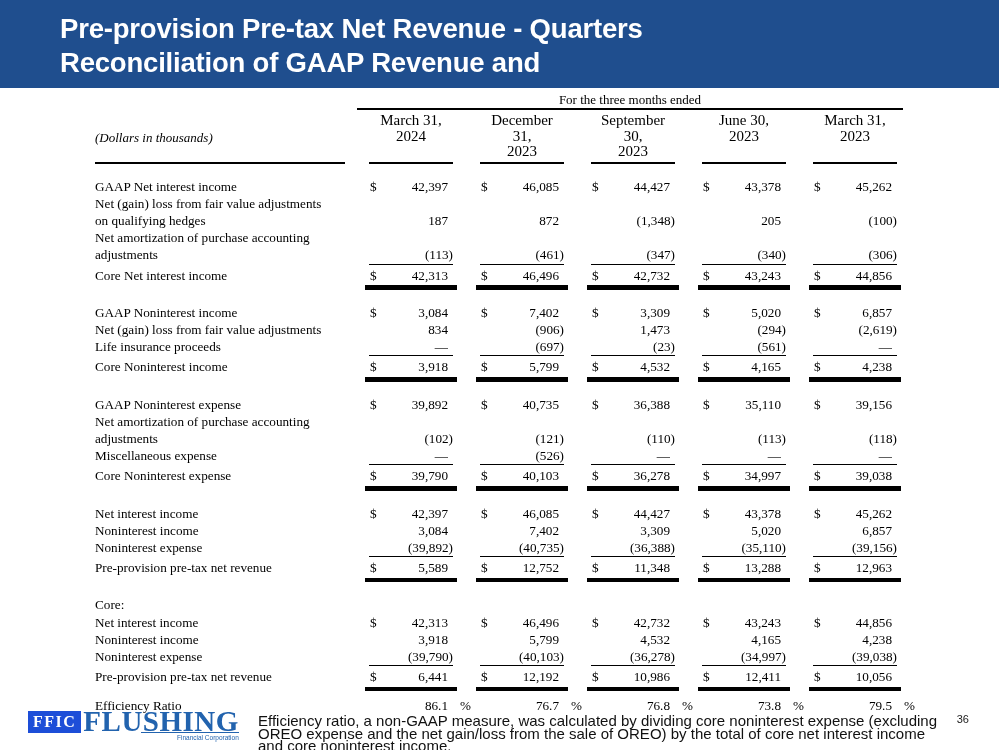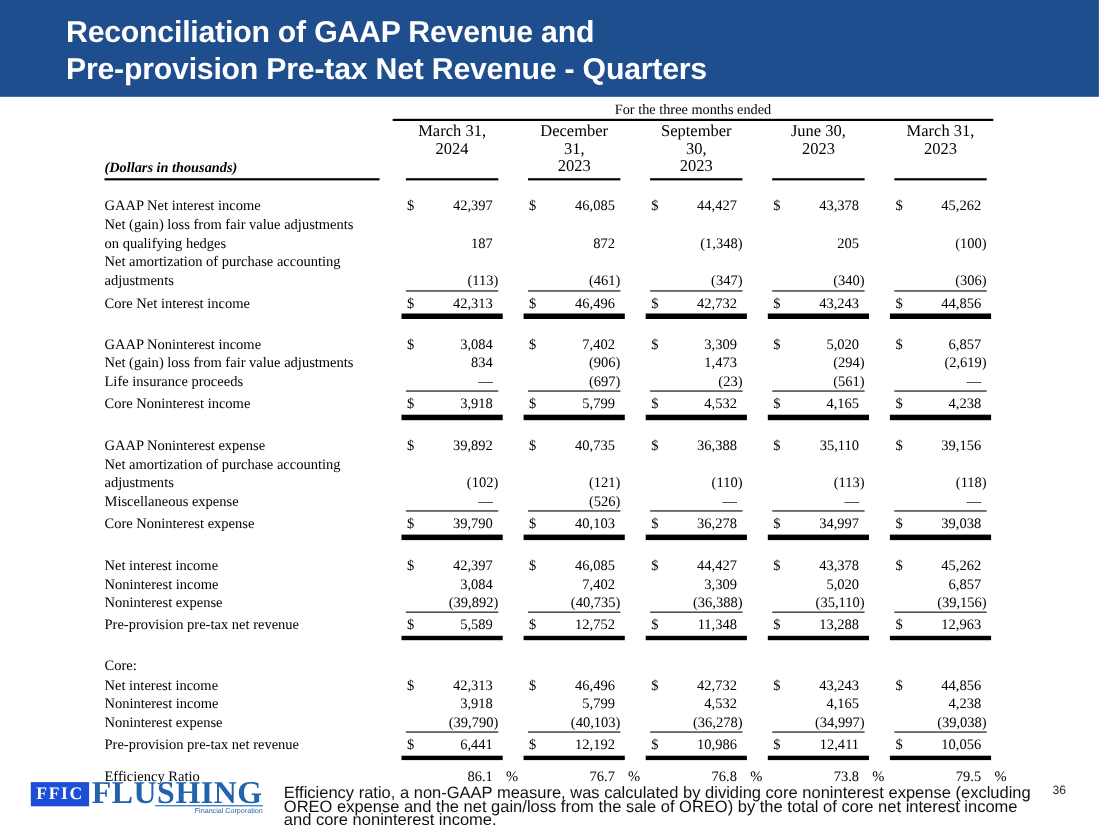--- a/index.html
+++ b/index.html
@@ -12,21 +12,21 @@
                font-size:27.5px; line-height:34px; letter-spacing:-0.2px; }
 
   
   .table-wrap { position:absolute; left:95px; top:92px; width:815px; }
 
   .span-header { margin-left:262px; width:546px; text-align:center;
                  font-size:13px; line-height:16px; border-bottom:2px solid #000; }
 
   .hrow { display:flex; align-items:stretch; margin-bottom:14px; }
   .lblhead { width:250px; font-style:italic; font-size:13px; display:flex;
-             align-items:flex-end; padding-bottom:2px; border-bottom:2.5px solid #000;font-weight:bold; }
+             align-items:flex-end; padding-bottom:16px; border-bottom:2.5px solid #000; }
   .hcell { width:84px; margin-left:27px; text-align:center; font-size:15px;
            line-height:15.5px; padding:3px 0 2px; border-bottom:2.5px solid #000; }
   .hcell.first { margin-left:24px; }
 
   .section { margin-bottom:20px; }
   .row { display:flex; align-items:flex-end; }
   .row.trow { margin-bottom:12px; }
   .row.eff { margin-top:3px;align-items:flex-end; }
   .lbl { width:250px; font-size:13.2px; line-height:17.2px; }
   .cell { width:84px; margin-left:27px; position:relative; font-size:13.2px;
@@ -54,22 +54,22 @@
   .footnote { position:absolute; left:258px; top:715px; width:690px;
               font-family:"Liberation Sans", sans-serif; font-size:15px;
               line-height:12.5px; color:#111; }
   .pagenum { position:absolute; right:30px; top:713px;
              font-family:"Liberation Sans", sans-serif; font-size:11px; color:#222; }
 </style>
 </head>
 <body>
 
 <div class="banner">
+  <div class="t">Pre-provision Pre-tax Net Revenue - Quarters</div>
   <div class="t">Reconciliation of GAAP Revenue and</div>
-  <div class="t">Pre-provision Pre-tax Net Revenue - Quarters</div>
 </div>
 
 <div class="table-wrap">
   <div class="span-header">For the three months ended</div>
   <div class="hrow">
     <div class="lblhead">(Dollars in thousands)</div>
 
   <div class="hcell first">
         <div>March 31,</div>
         <div>2024</div>

